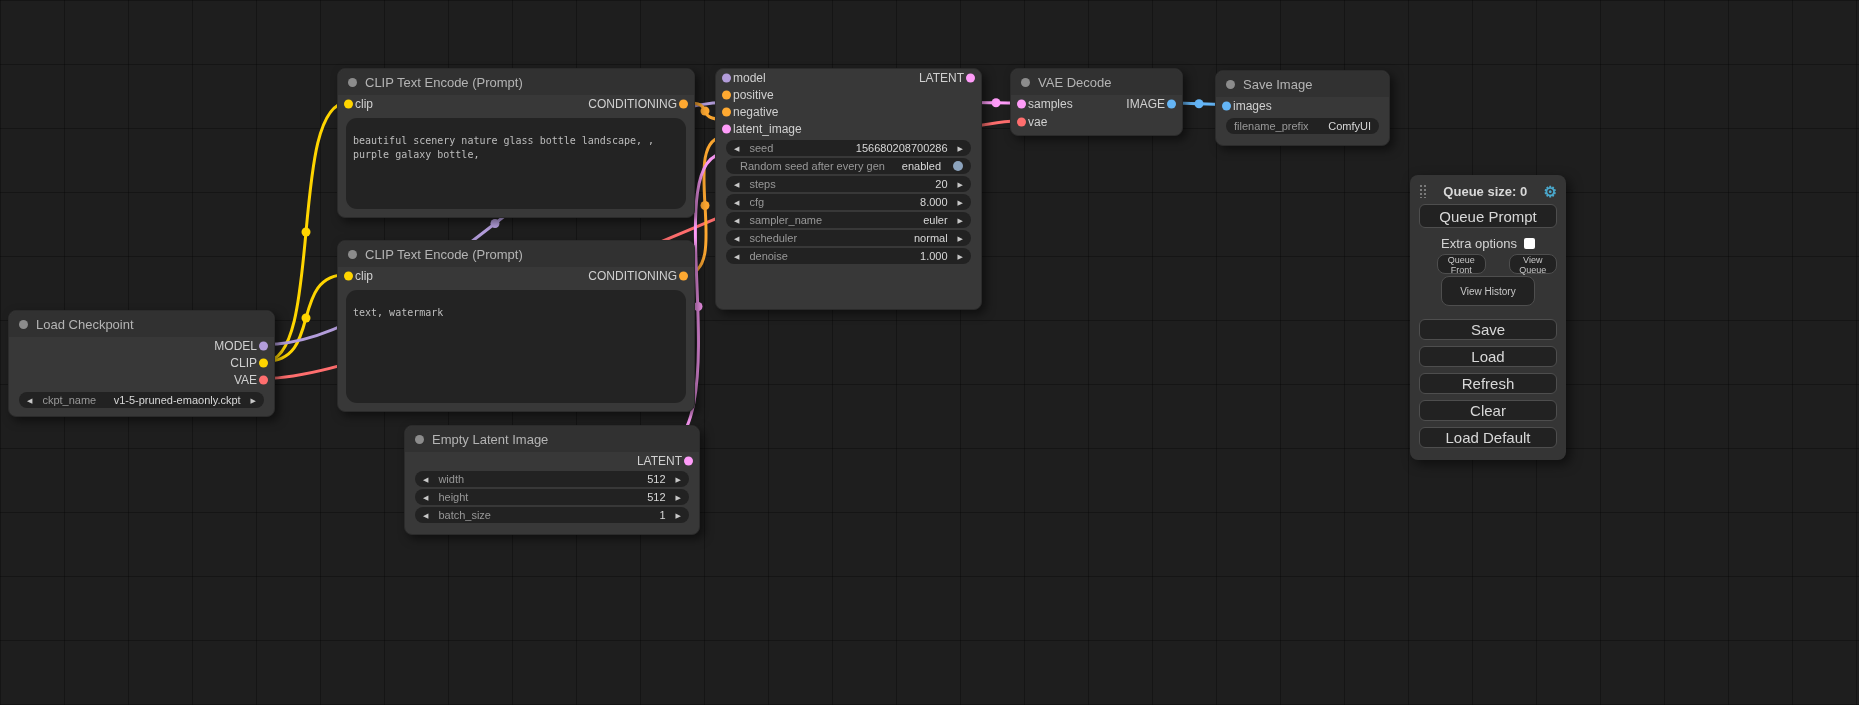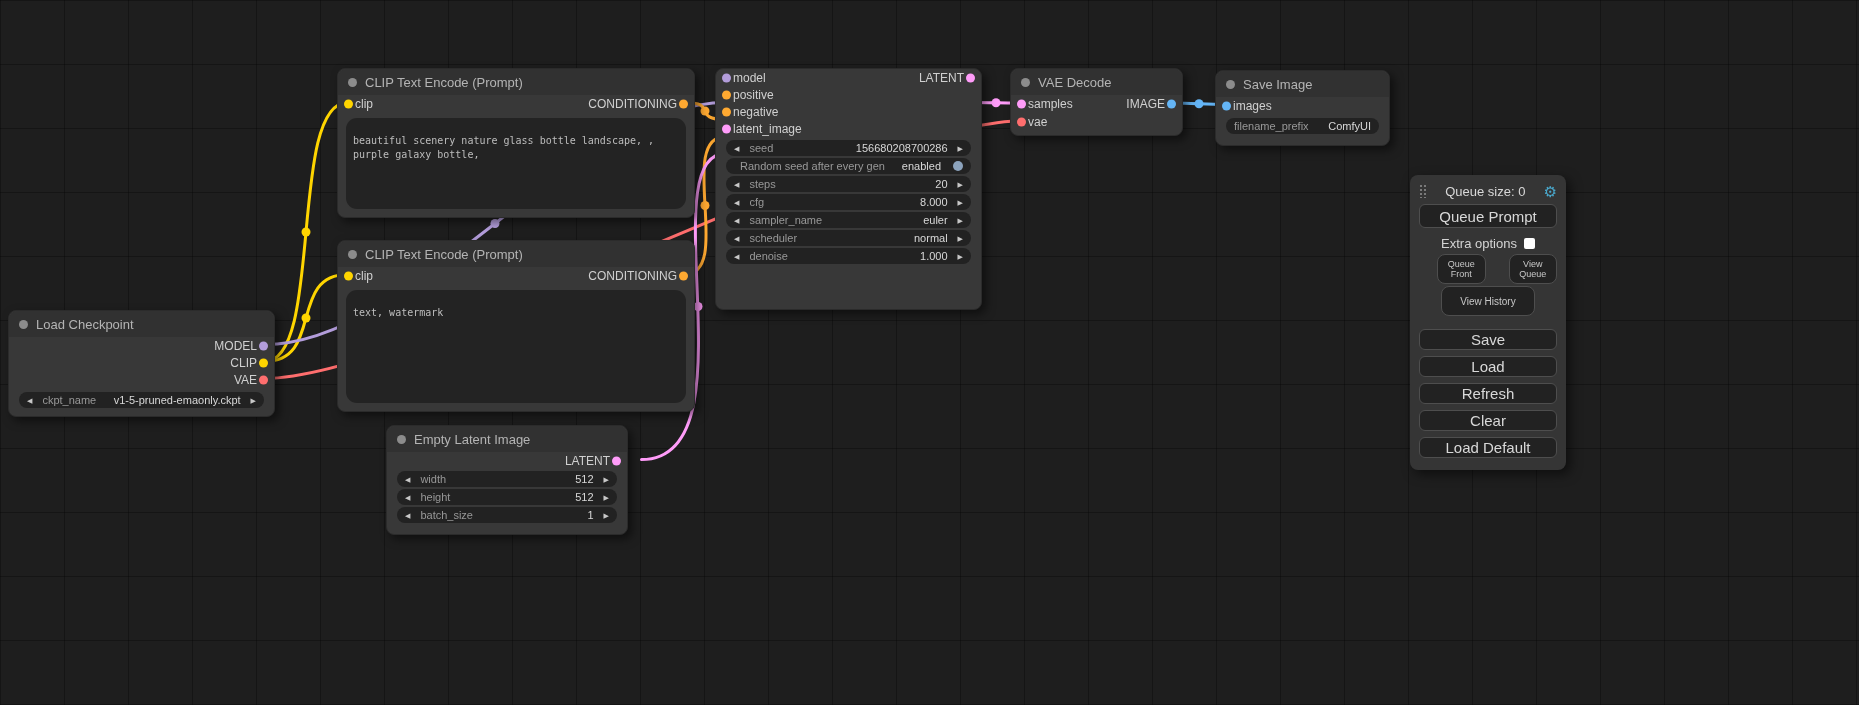--- a/index.html
+++ b/index.html
@@ -30,32 +30,32 @@
   .widget.toggle{padding-left:14px;}
   .w-arrow{color:#c8c8c8;font-size:7px;line-height:1;flex:none;}
   .w-label{color:#989898;white-space:nowrap;}
   .w-value{margin-left:auto;color:#d8d8d8;white-space:nowrap;}
   .w-knob{width:10px;height:10px;border-radius:50%;background:#8ca3bd;flex:none;margin-left:2px;}
   .textarea{position:absolute;left:8px;right:8px;bottom:8px;top:49px;background:#232323;border-radius:11px;
             padding:16px 7px;font:10px "DejaVu Sans Mono",monospace;color:#bdbdbd;line-height:1.4;
             overflow:hidden;box-sizing:border-box;white-space:pre-wrap;}
   .menu{position:absolute;left:1410px;top:175px;width:156px;z-index:3;background:#353535;border-radius:8px;
         box-shadow:4px 4px 12px rgba(0,0,0,.55);padding:7px 9px 12px;box-sizing:border-box;color:#d4d4d4;}
-  .menu-header{display:flex;align-items:center;height:18px;margin-bottom:4px;}
+  .menu-header{display:flex;align-items:center;height:18px;margin-bottom:4px;font-weight:bold;}
   .drag-handle{width:8px;height:14px;background-image:radial-gradient(#7a7a7a 1px,transparent 1.3px);
                background-size:4px 4px;flex:none;}
   .queue-size{flex:1;text-align:center;font-size:13px;color:#d8d8d8;}
   .gear-icon{color:#49a7cb;font-size:15px;line-height:1;flex:none;}
   .btn{display:block;width:100%;background:#222;border:1px solid #4e4e4e;border-radius:6px;color:#d8d8d8;
        font-family:inherit;cursor:pointer;box-sizing:border-box;}
   .btn-queue{height:24px;font-size:15px;margin:2px 0 7px;}
   .extra-row{display:flex;align-items:center;justify-content:center;gap:7px;font-size:13px;height:16px;margin:1px 0 3px;}
   .checkbox{width:11px;height:11px;background:#fff;border-radius:2px;flex:none;}
   .small-row{display:flex;gap:5px;margin:2px 0;}
-  .btn-small{flex:1;height:30px;font-size:9px;border-radius:8px;padding:0;color:#c8c8c8;margin-left:18px;}
+  .btn-small{flex:1;height:20px;font-size:9px;border-radius:8px;padding:0;color:#c8c8c8;margin-left:18px;}
   .btn-history{width:68%;margin:2px auto 0;height:30px;font-size:10px;border-radius:8px;padding:0;color:#c8c8c8;}
   .btn-std{height:21px;font-size:15px;margin-top:6px;}
   .btn-std.first{margin-top:13px;}
 </style>
 </head>
 <body>
 
 <svg id="wires" width="1859" height="705">
   <path class="wire" d="M264.5,361.5 C324,361.5 288,102.5 347.5,102.5" style="stroke: rgb(255, 213, 0);"></path>
   <path class="wire" d="M264.5,361.5 C324,361.5 288,274.5 347.5,274.5" style="stroke: rgb(255, 213, 0);"></path>
@@ -123,21 +123,21 @@
   </div>
   <div class="slot-row">
     <span class="dot in" style="background: rgb(255, 213, 0);"></span>
     <span class="in-label">clip</span>
     <span class="out-label">CONDITIONING</span>
     <span class="dot out" style="background: rgb(255, 169, 49);"></span>
   </div>
   <div class="textarea">text, watermark</div>
 </div>
 
-<div class="node" style="left:386px;top:425px;width:242px;height:110px">
+<div class="node" style="left:404px;top:425px;width:296px;height:110px">
   <div class="node-header">
     <span class="collapse-dot"></span>
     <span class="node-title">Empty Latent Image</span>
   </div>
   <div class="slot-row">
     <span class="out-label">LATENT</span>
     <span class="dot out" style="background: rgb(255, 156, 249);"></span>
   </div>
   <div class="widget">
     <span class="w-arrow">◀</span>

